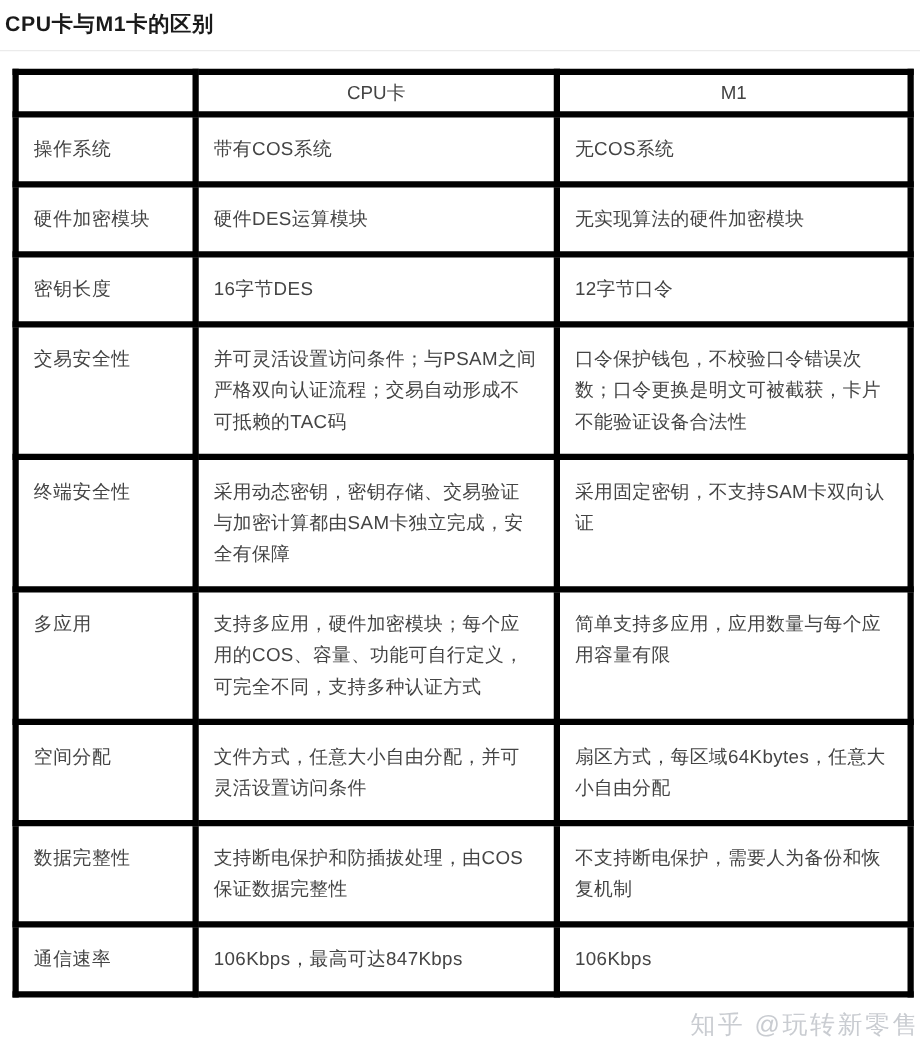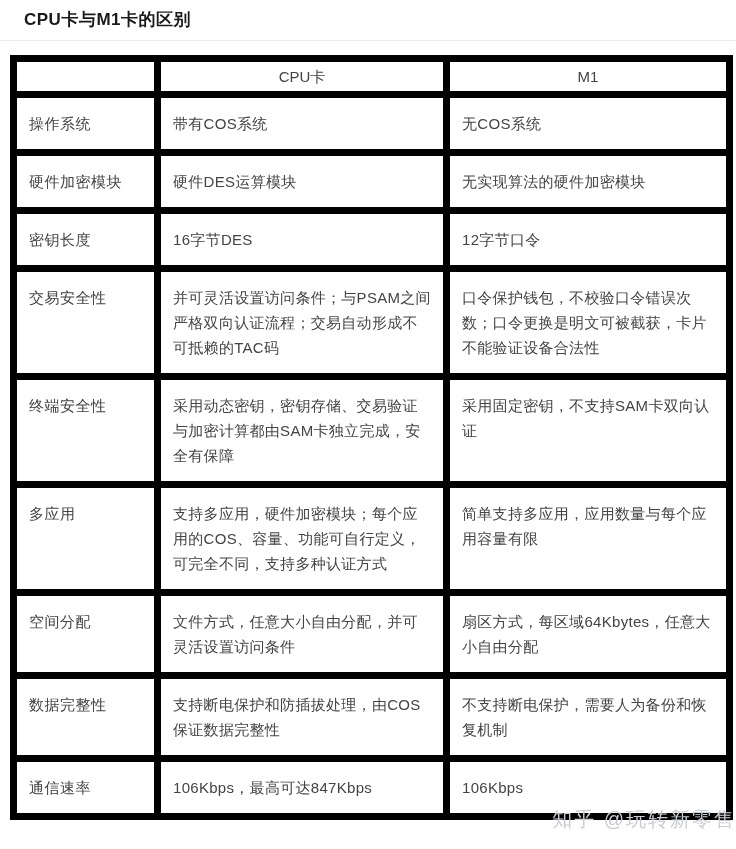--- a/index.html
+++ b/index.html
@@ -10,42 +10,42 @@
     height: 849px;
     background: #ffffff;
     font-family: "Liberation Sans", "DejaVu Sans", sans-serif;
     position: relative;
     overflow: hidden;
   }
   .page-title {
     font-size: 17px;
     font-weight: 600;
     color: #1a1a1a;
-    padding: 8px 12px 0 24px;
+    padding: 8px 12px 0 4px;
     line-height: 24px;
     letter-spacing: 0.5px;
   }
   .title-divider {
     height: 1px;
     background: #ebebeb;
     margin-top: 8px;
     width: 100%;
   }
   table.compare-table {
     border-collapse: collapse;
     table-layout: fixed;
     width: 716px;
     margin: 14px 10px 0 10px;
   }
   .compare-table col.c1 { width: 144px; }
   .compare-table col.c2 { width: 289px; }
   .compare-table col.c3 { width: 283px; }
   .compare-table th,
   .compare-table td {
-    border: 7px solid #000000;
+    border: 5px solid #000000;
     color: #444444;
     font-size: 15px;
     text-align: left;
     vertical-align: top;
     overflow: hidden;
   }
   .compare-table th {
     text-align: center;
     font-weight: 400;
     padding: 4px 6px;

